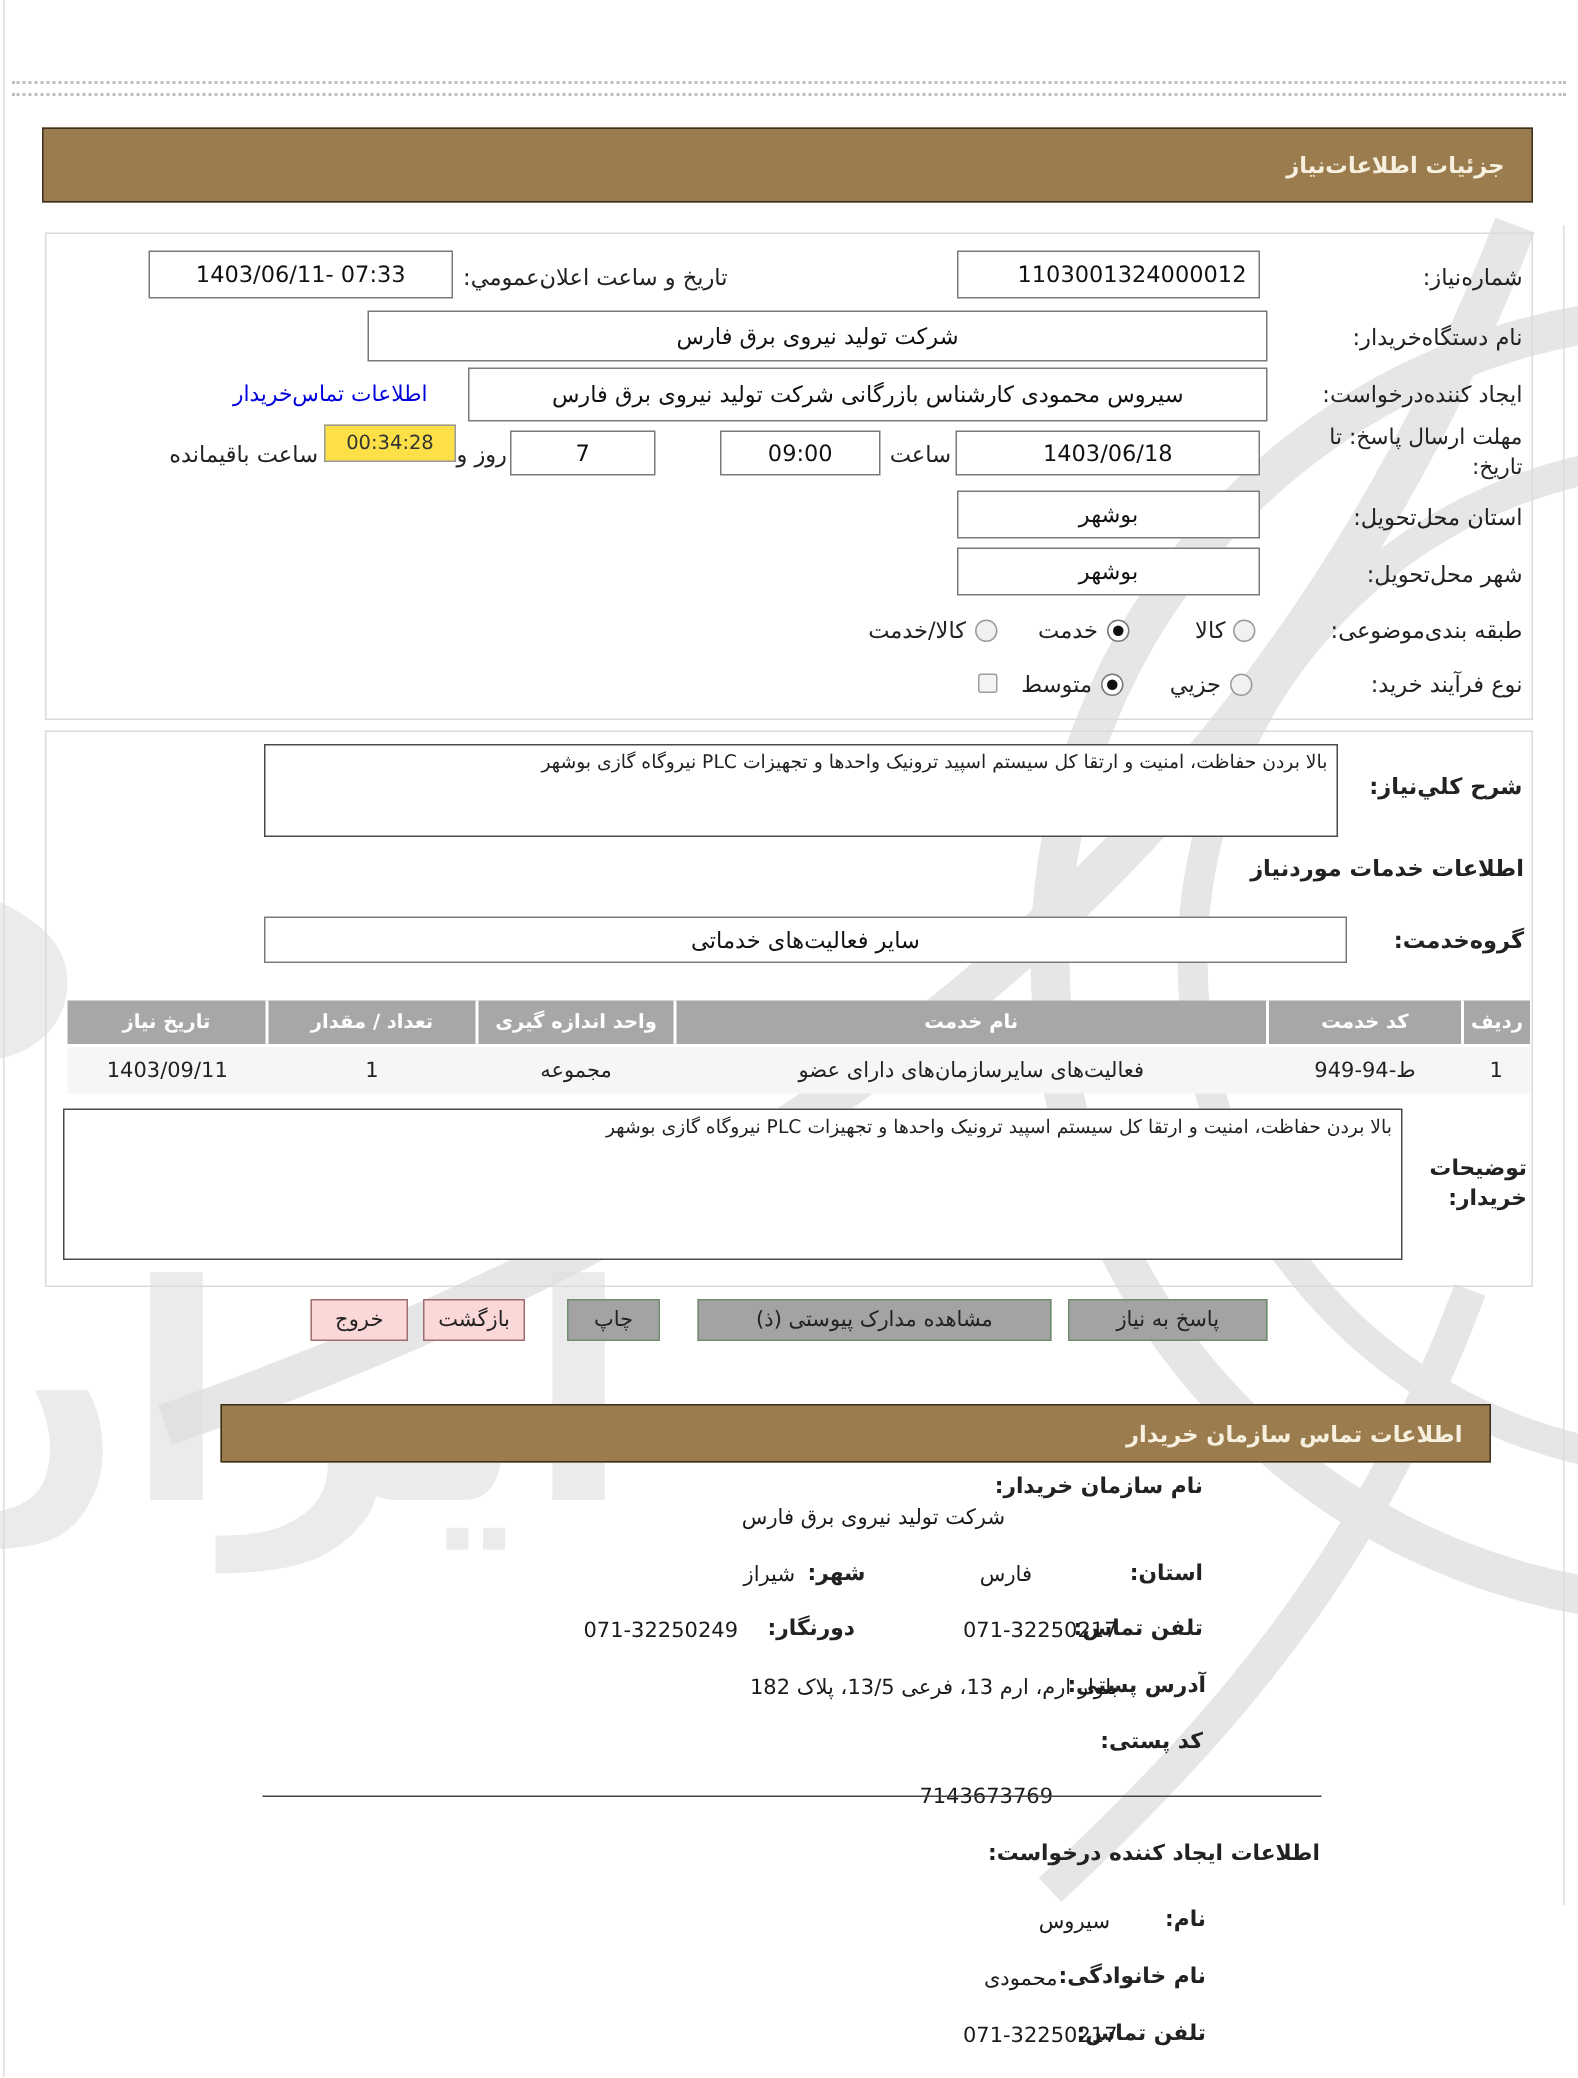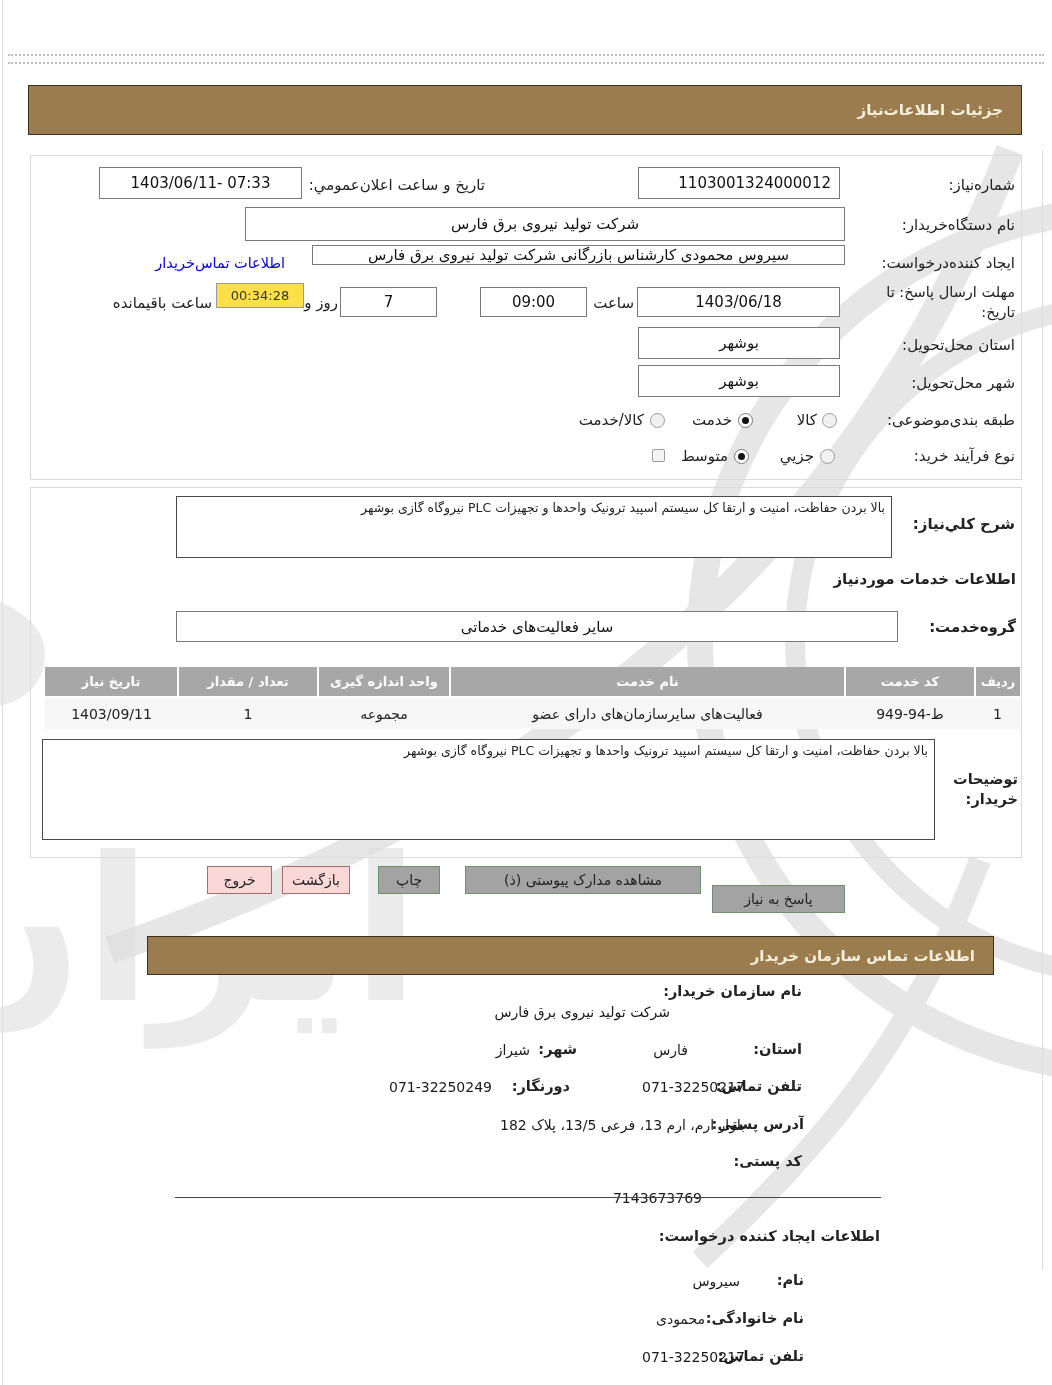--- a/index.html
+++ b/index.html
@@ -86,21 +86,21 @@
 
   <div class="lbl" style="left:870px; top:176px; width:145px;">شماره‌نیاز:</div>
   <div class="ibox rnum" style="left:638px; top:167px; width:202px; height:32px;">1103001324000012</div>
   <div class="lbl" style="left:300px; top:176px; width:185px;">تاریخ و ساعت اعلان‌عمومي:</div>
   <div class="ibox num" style="left:99px; top:167px; width:203px; height:32px;">1403/06/11- 07:33</div>
 
   <div class="lbl" style="left:855px; top:216px; width:160px;">نام دستگاه‌خریدار:</div>
   <div class="ibox" style="left:245px; top:207px; width:600px; height:34px;">شرکت تولید نیروی برق فارس</div>
 
   <div class="lbl" style="left:850px; top:254px; width:165px;">ایجاد کننده‌درخواست:</div>
-  <div class="ibox" style="left:312px; top:245px; width:533px; height:20px;">سیروس محمودی کارشناس بازرگانی شرکت تولید نیروی برق فارس</div>
+  <div class="ibox" style="left:312px; top:245px; width:533px; height:36px;">سیروس محمودی کارشناس بازرگانی شرکت تولید نیروی برق فارس</div>
   <div class="link" style="left:155px; top:255px; width:130px;">اطلاعات تماس‌خریدار</div>
 
   <div class="lbl wrap" style="left:885px; top:283px; width:130px;">مهلت ارسال پاسخ: تا تاریخ:</div>
   <div class="ibox num" style="left:637px; top:287px; width:203px; height:30px;">1403/06/18</div>
   <div class="lbl" style="left:592px; top:294px; width:42px;">ساعت</div>
   <div class="ibox num" style="left:480px; top:287px; width:107px; height:30px;">09:00</div>
   <div class="ibox num" style="left:340px; top:287px; width:97px; height:30px;">7</div>
   <div class="lbl" style="left:302px; top:294px; width:36px;">روز و</div>
   <div class="timer" style="left:216px; top:283px; width:88px; height:25px;">00:34:28</div>
   <div class="lbl" style="left:62px; top:294px; width:150px;">ساعت باقیمانده</div>
@@ -163,21 +163,21 @@
         <td>مجموعه</td>
         <td>1</td>
         <td>1403/09/11</td>
       </tr>
     </tbody>
   </table>
 
   <div class="ta" style="left:42px; top:739px; width:893px; height:101px;">بالا بردن حفاظت، امنیت و ارتقا کل سیستم اسپید ترونیک واحدها و تجهیزات PLC نیروگاه گازی بوشهر</div>
   <div class="lbl b wrap" style="left:938px; top:770px; width:80px;">توضیحات خریدار:</div>
 
-  <div class="btn green" style="left:712px; top:866px; width:133px;margin-top:19px;">پاسخ به نیاز</div>
+  <div class="btn green" style="left:712px; top:866px; width:133px;">پاسخ به نیاز</div>
   <div class="btn green" style="left:465px; top:866px; width:236px;">مشاهده مدارک پیوستی (ذ)</div>
   <div class="btn green" style="left:378px; top:866px; width:62px;">چاپ</div>
   <div class="btn pink" style="left:282px; top:866px; width:68px;">بازگشت</div>
   <div class="btn pink" style="left:207px; top:866px; width:65px;">خروج</div>
 
   <div class="bar" style="left:147px; top:936px; width:847px; height:39px;">
     <span>اطلاعات تماس سازمان خریدار</span>
   </div>
 
   <div class="lbl b" style="left:662px; top:983px; width:140px; font-size:14.5px;">نام سازمان خریدار:</div>

